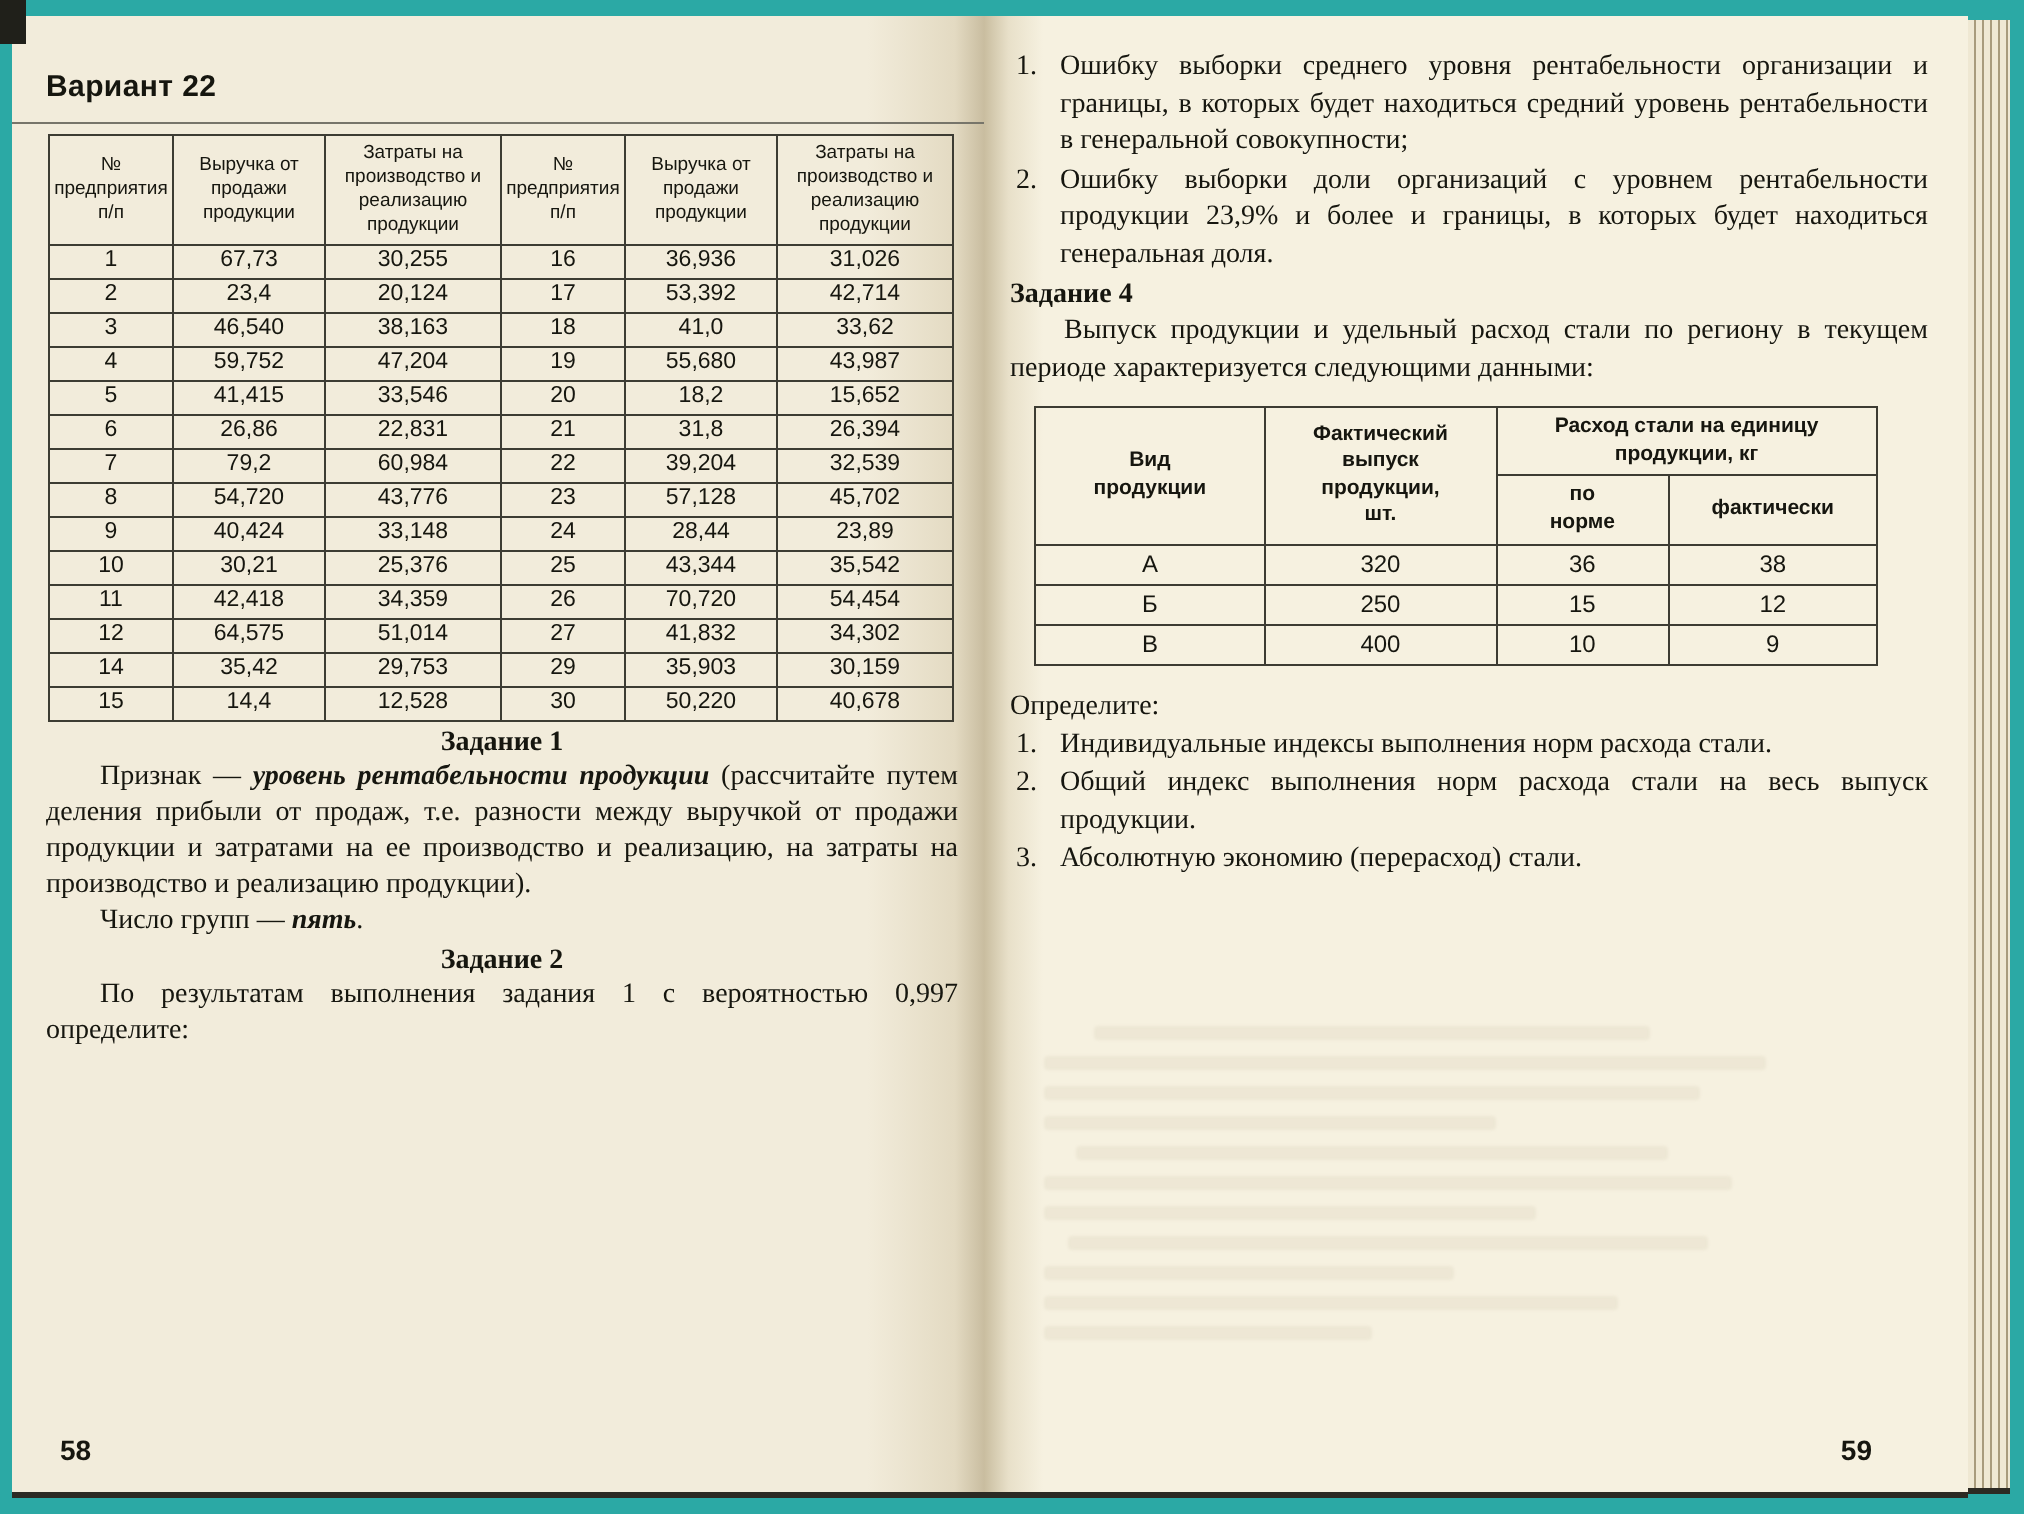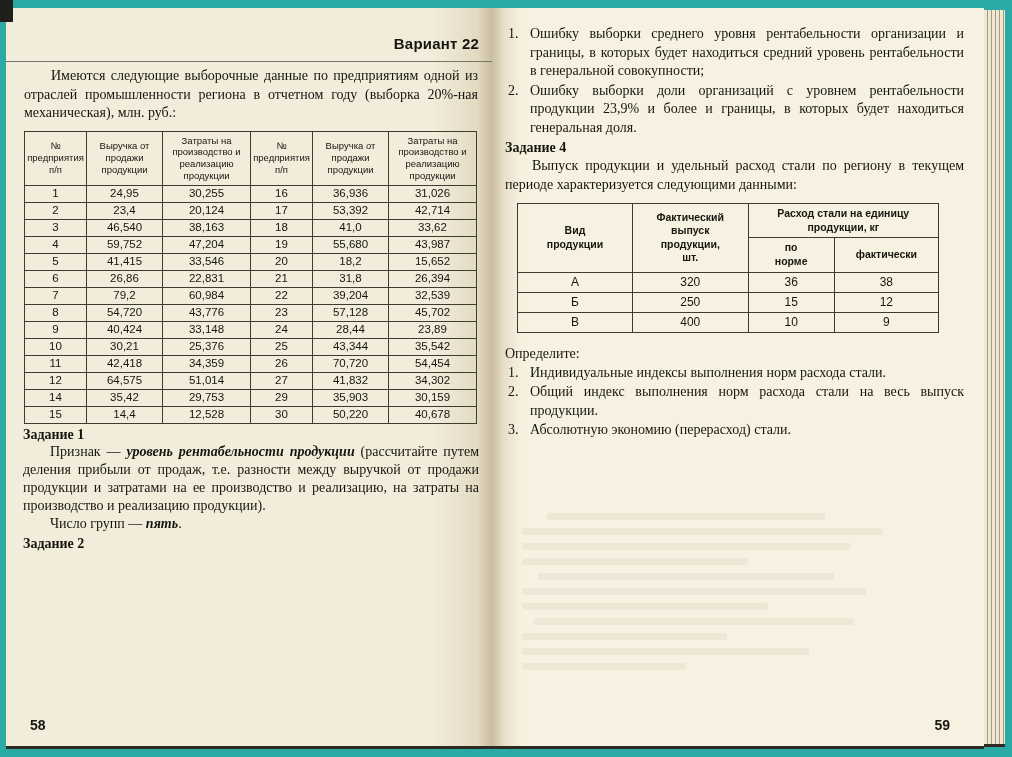--- a/index.html
+++ b/index.html
@@ -22,39 +22,39 @@
     background:linear-gradient(to right,#c9bd9f 0%,#e8e0c9 2.5%,#f6f1e0 6%,#f6f1e0 100%);
   }
   .edge-stack {
     position:absolute; top:10px; left:984px; width:21px; height:737px;
     background:repeating-linear-gradient(90deg,#efe8d3 0 3px,#a89b7c 3px 4px);
     border-bottom:3px solid #2c2a23;
   }
 
   
   .lp-content { position:absolute; inset:0; padding:14px 13px 0 17px; }
-  .lp-title { margin-top:13px; text-align:right; font-family:"Liberation Sans",sans-serif; font-weight:bold; font-size:15px; letter-spacing:.2px; }
+  .lp-title { margin-top:13px; text-align:left; font-family:"Liberation Sans",sans-serif; font-weight:bold; font-size:15px; letter-spacing:.2px; }
   .lp-rule { border-top:1px solid #77756a; margin:9px -13px 5px -17px; }
   .lp-theme { text-align:center; font-size:14.5px; line-height:1.28; margin:0 26px 5px; font-weight:bold; }
   .theme-label { font-style:normal; }
   .bi { font-weight:bold; font-style:italic; }
   .lp-intro { font-size:14px; line-height:18.5px; text-align:justify; text-indent:27px; margin:1px 1px 8px; }
 
   table.data-table { border-collapse:collapse; font-family:"Liberation Sans",sans-serif; background:transparent; }
   .data-table th, .data-table td { border:1px solid #3d3c33; }
   .sample-table { margin-left:1px; }
   .sample-table th { font-size:9.5px; font-weight:normal; line-height:1.25; padding:3px 2px; text-align:center; vertical-align:middle; }
   .sample-table td { font-size:11.5px; line-height:1.2; padding:1px 3px; height:17px; text-align:center; }
 
-  .task-heading { font-weight:bold; font-size:14px; margin-top:3px; }
+  .task-heading { font-weight:bold; font-size:14px; margin-top:3px;text-align:center; }
   .task-para { font-size:14px; line-height:18px; text-align:justify; text-indent:27px; }
 
   .page-num { position:absolute; bottom:13px; font-size:14px; font-weight:bold; font-family:"Liberation Sans",sans-serif; }
   .lp-num { left:24px; }
-  .rp-num { right:34px;margin-top:42px; }
+  .rp-num { right:48px;margin-top:42px; }
 
   
   .rp-content { position:absolute; inset:0; padding:17px 20px 0 13px; }
   .num-list .item { display:flex; font-size:14px; line-height:18.5px; margin-bottom:1px; }
   .num-list .n { flex:none; width:25px; padding-left:3px; }
   .num-list .t { flex:1; text-align:justify; }
   .rp-task-heading { font-weight:bold; font-size:14px; margin:3px 0 1px; }
   .rp-task-text { font-size:14px; line-height:18.5px; text-align:justify; text-indent:27px; margin-bottom:9px; }
 
   .steel-table { width:422px; margin:2px 0 13px 12px; }
@@ -82,21 +82,20 @@
 </head>
 <body>
 
 <div class="book">
   <div class="corner-mark"></div>
 
   <div class="page page-left">
     <div class="lp-content">
       <div class="lp-title">Вариант 22</div>
       <div class="lp-rule"></div>
-      <div class="lp-intro">Имеются следующие выборочные данные по предприятиям одной из отраслей промышленности региона в отчетном году (выборка 20%-ная механическая), млн. руб.:</div>
 
       <table class="data-table sample-table">
         <colgroup>
           <col style="width:62px">
             <col style="width:76px">
             <col style="width:88px">
           <col style="width:62px">
             <col style="width:76px">
             <col style="width:88px">
         </colgroup>
@@ -106,21 +105,21 @@
             <th>Выручка от продажи продукции</th>
             <th>Затраты на производство и реализацию продукции</th>
             <th>№ предприятия п/п</th>
             <th>Выручка от продажи продукции</th>
             <th>Затраты на производство и реализацию продукции</th>
           </tr>
         </thead>
         <tbody>
             <tr>
               <td>1</td>
-              <td>24,95</td>
+              <td>67,73</td>
               <td>30,255</td>
               <td>16</td>
               <td>36,936</td>
               <td>31,026</td>
             </tr>
             <tr>
               <td>2</td>
               <td>23,4</td>
               <td>20,124</td>
               <td>17</td>
@@ -224,20 +223,21 @@
               <td>40,678</td>
             </tr>
           </tbody>
       </table>
 
       <div>
           <div class="task-heading">Задание 1</div>
           <div class="task-para"><span>Признак — </span><span class="bi">уровень рентабельности продукции</span><span> (рассчитайте путем деления прибыли от продаж, т.е. разности между выручкой от продажи продукции и затратами на ее производство и реализацию, на затраты на производство и реализацию продукции).</span></div>
           <div class="task-para"><span>Число групп — </span><span class="bi">пять</span><span>.</span></div>
           <div class="task-heading">Задание 2</div>
+          <div class="task-para"><span>По результатам выполнения задания 1 с вероятностью 0,997 определите:</span></div>
         </div>
     </div>
     <div class="page-num lp-num">58</div>
   </div>
 
   <div class="page page-right">
     <div class="rp-content">
       <div class="num-list">
         <div class="item">
           <span class="n">1.</span>

